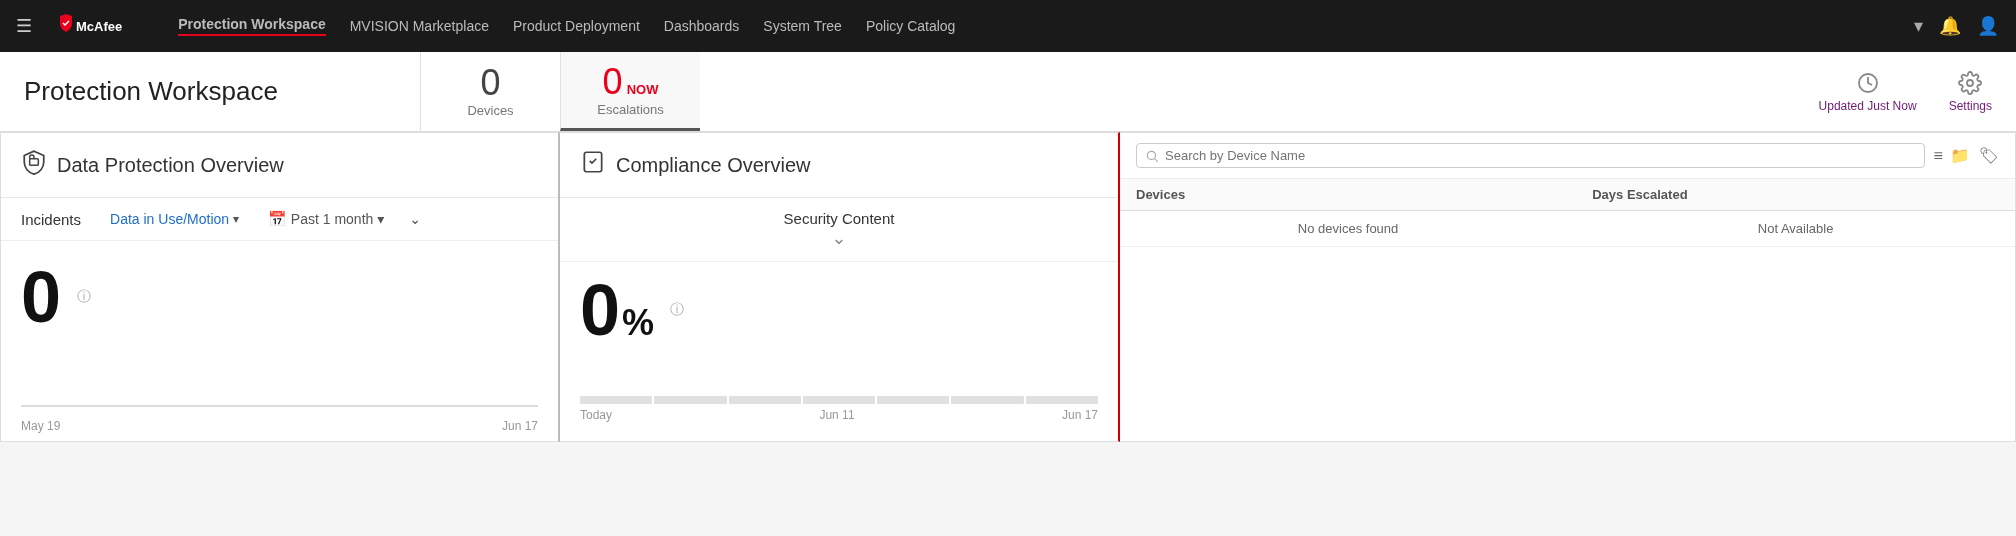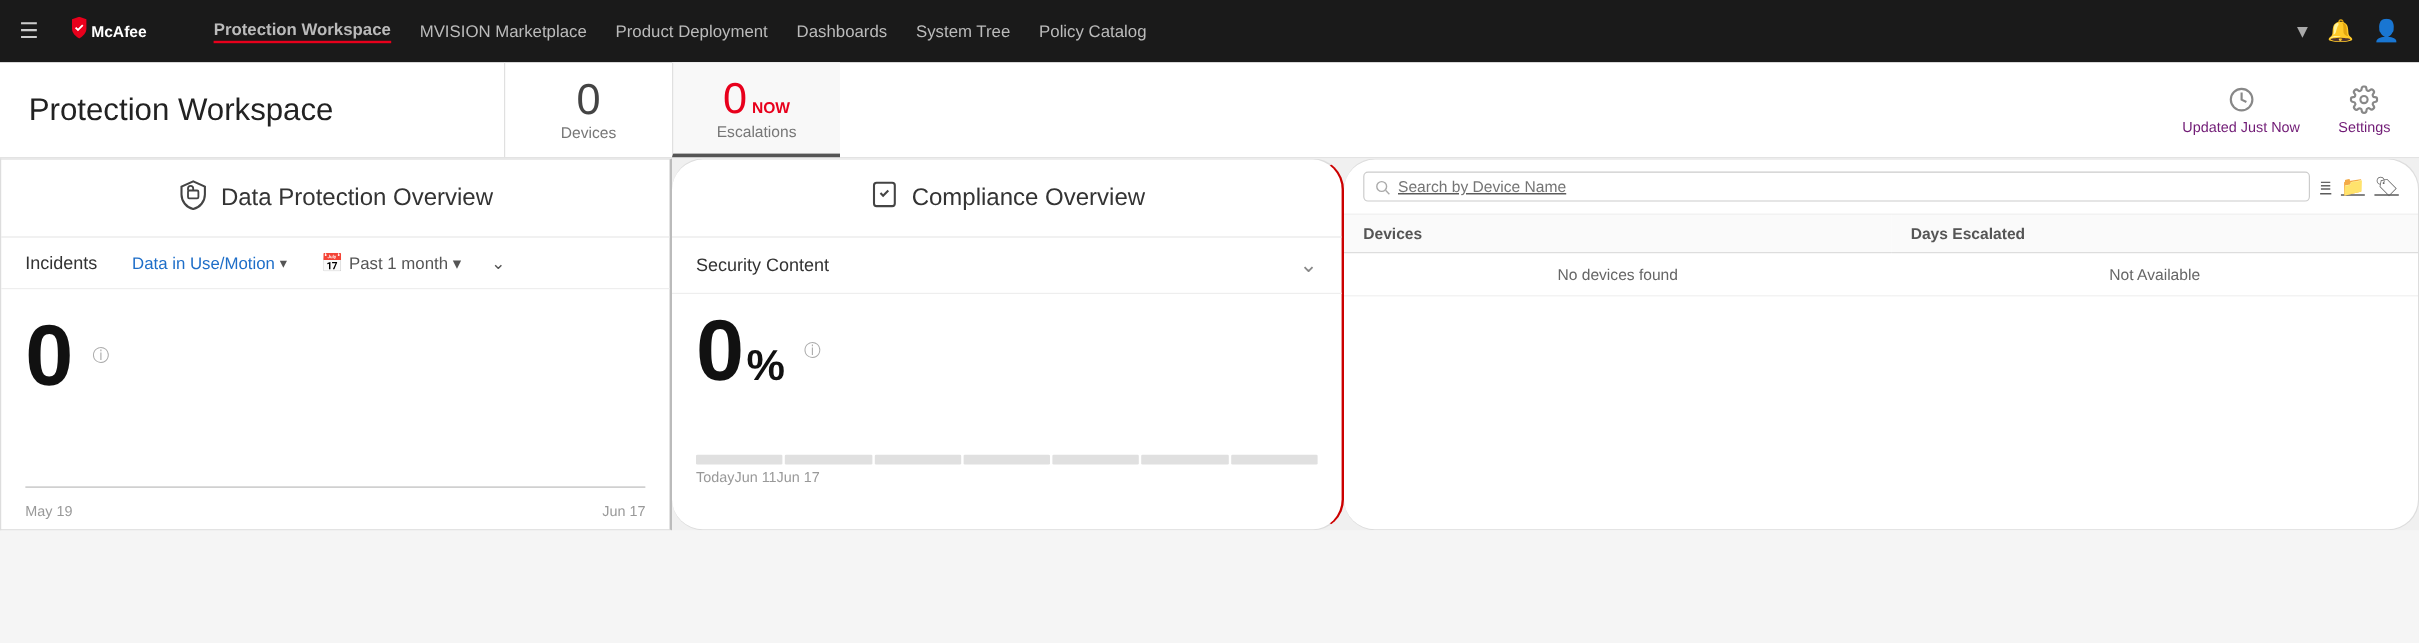--- a/index.html
+++ b/index.html
@@ -96,29 +96,27 @@
     
     .panel {
       background: #fff;
       border: 1px solid #ddd;
       flex: 1;
       display: flex;
       flex-direction: column;
     }
     .panel + .panel {
       border-left: none;
-      border-radius: 26px;
     }
     .panel-header {
       display: flex;
       align-items: center;
       padding: 16px 20px;
       border-bottom: 1px solid #e8e8e8;
       gap: 10px;
-      justify-content: center;
     }
     .panel-header-icon { font-size: 22px; color: #555; }
     .panel-title { font-size: 20px; font-weight: 400; color: #333; }
 
     
     .dp-panel { flex: 0 0 560px; border-right: 2px solid #bbb; }
     .dp-controls {
       display: flex;
       align-items: center;
       padding: 12px 20px;
@@ -175,46 +173,46 @@
     .comp-section {
       display: flex;
       align-items: center;
       justify-content: space-between;
       padding: 12px 20px;
       border-bottom: 1px solid #eee;
       font-size: 15px;
       font-weight: 500;
       color: #333;
       cursor: pointer;
+      flex-direction: column;
     }
     .comp-chart-area {
       flex: 1;
       padding: 12px 20px 0;
       display: flex;
       flex-direction: column;
     }
     .big-number-pct { font-size: 72px; font-weight: 800; color: #111; line-height: 1; display: flex; align-items: baseline; }
     .pct-sign { font-size: 36px; font-weight: 700; margin-left: 2px; }
     .comp-chart-dates {
       display: flex;
-      justify-content: flex-start;
+      justify-content: space-between;
       font-size: 12px;
       color: #999;
       padding: 4px 0 8px;
     }
 
     
     .esc-panel { flex: 1; min-width: 340px; border-left: 4px solid #cc0000; }
     .esc-search-row {
       display: flex;
       align-items: center;
       padding: 10px 16px;
       gap: 8px;
       border-bottom: 1px solid #eee;
-      text-decoration: underline;
     }
     .esc-search {
       flex: 1;
       display: flex;
       align-items: center;
       border: 1px solid #ccc;
       border-radius: 4px;
       padding: 4px 8px;
       gap: 6px;
       background: #fff;

